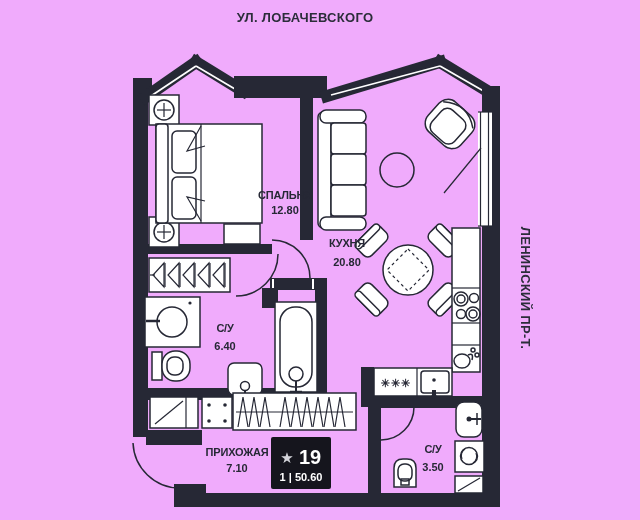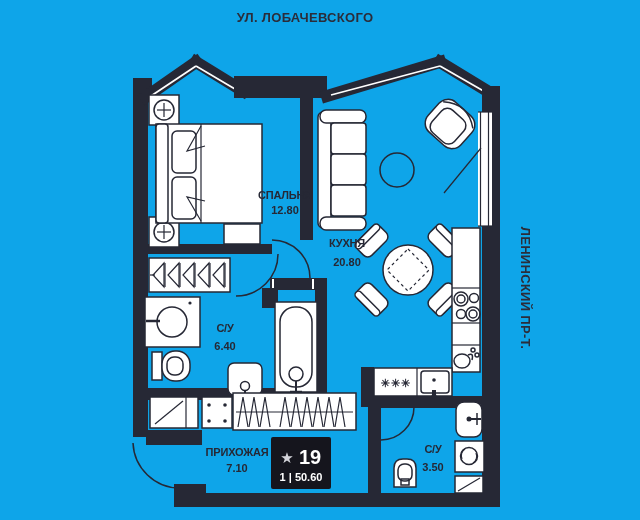--- a/index.html
+++ b/index.html
@@ -1,16 +1,16 @@
 <!DOCTYPE html>
 <html><head>
 <meta charset="utf-8">
 <style>
   html,body{margin:0;padding:0;background:#ffffff;}
-  .stage{position:relative;width:640px;height:520px;background:#0ea5e9;overflow:hidden;
+  .stage{position:relative;width:640px;height:520px;background:#f0abfc;overflow:hidden;
          font-family:"Liberation Sans", sans-serif;}
   svg{position:absolute;left:0;top:0;}
   
   .w{fill:#262835;stroke:none;}
   .roof{stroke:#262835;stroke-width:12;fill:none;stroke-linecap:square;}
   .glz{stroke:#ffffff;stroke-width:1.7;fill:none;}
   
   .s{fill:#ffffff;stroke:#262835;stroke-width:1.5;}
   .sn{fill:none;stroke:#262835;stroke-width:1.5;}
   .thin{fill:none;stroke:#262835;stroke-width:1.2;}

